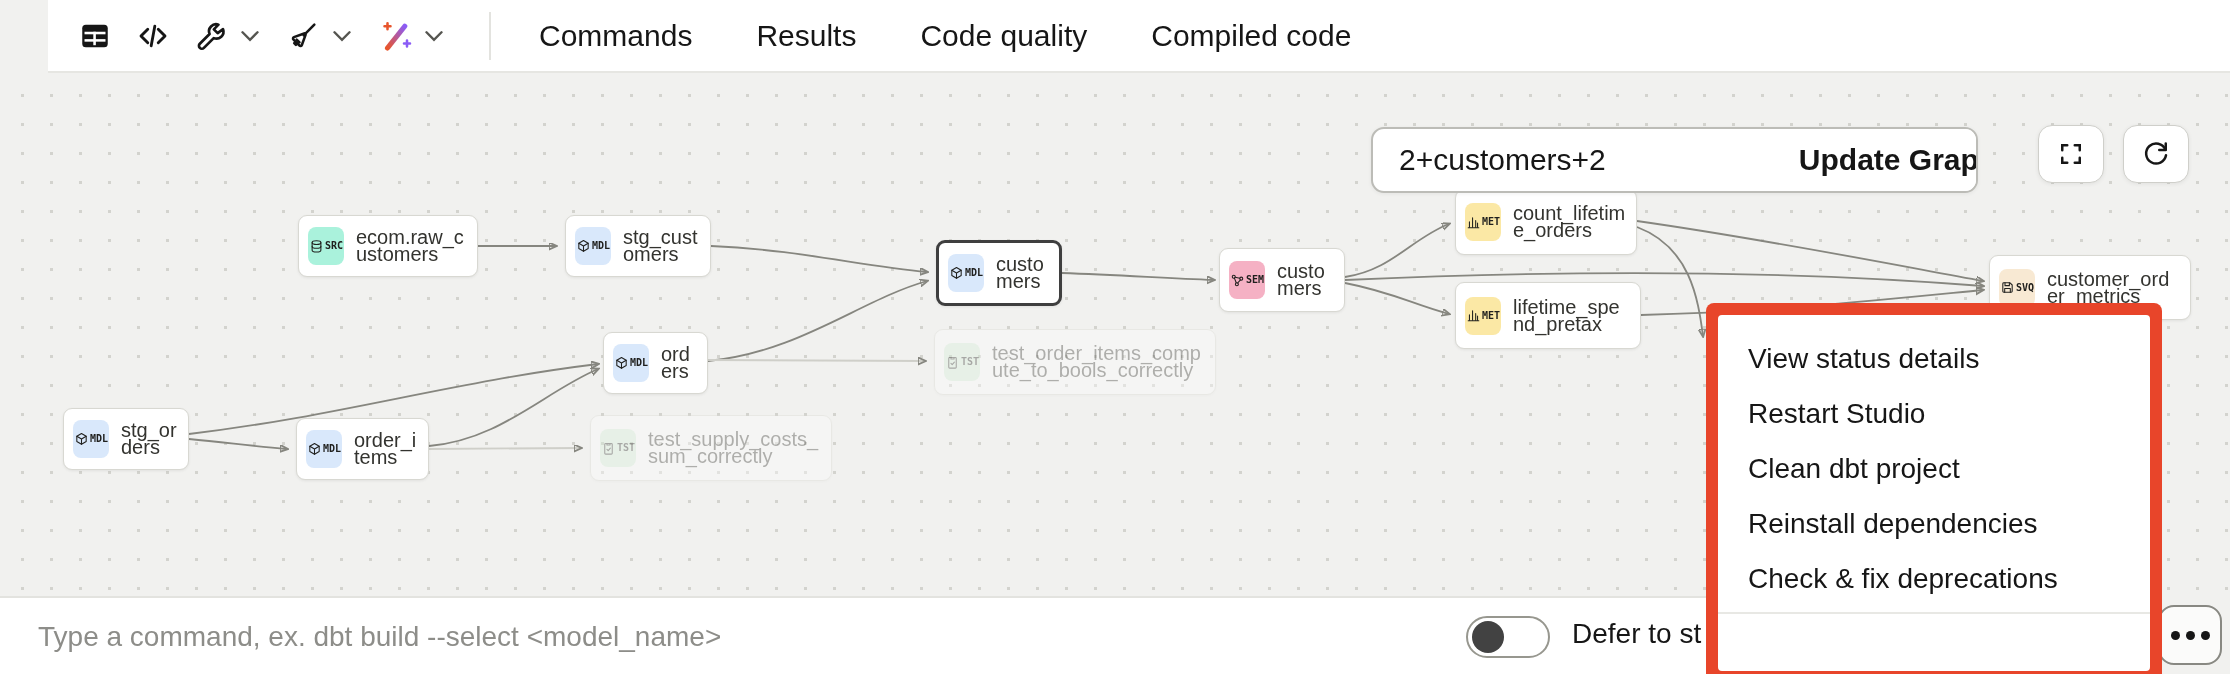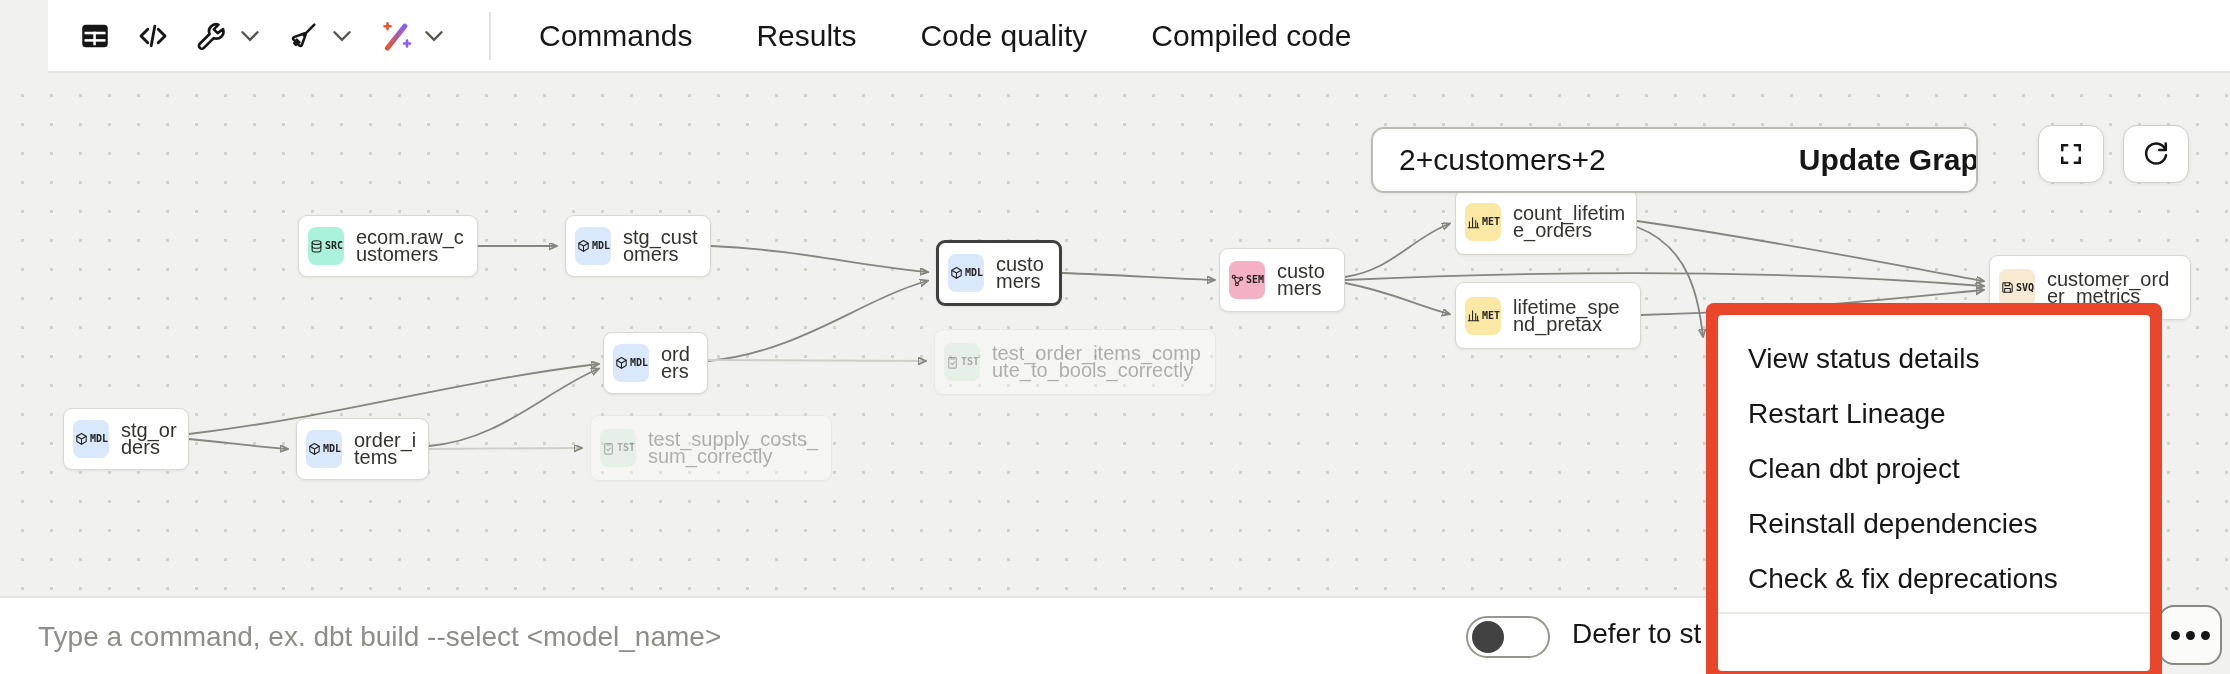--- a/index.html
+++ b/index.html
@@ -367,21 +367,21 @@
   <div class="icon-btn refresh">
     <svg width="30" height="30" viewBox="0 0 24 24" fill="none" stroke="#161616" stroke-width="2" stroke-linecap="round" stroke-linejoin="round">
         <path d="M19.5 8.5A8 8 0 1 0 20 13"></path>
         <path d="M19.8 3.5v5.2h-5.2"></path>
       </svg>
   </div>
 
   <div class="status-menu">
     <div class="status-menu-card">
       <div class="menu-item">View status details</div>
-      <div class="menu-item">Restart Lineage</div>
+      <div class="menu-item">Restart Studio</div>
       <div class="menu-item">Clean dbt project</div>
       <div class="menu-item">Reinstall dependencies</div>
       <div class="menu-item">Check &amp; fix deprecations</div>
       <div class="menu-sep"></div>
     </div>
   </div>
 
   <div class="bottombar">
     <input class="cmd-input" type="text" placeholder="Type a command, ex. dbt build --select &lt;model_name&gt;" style="">
     <div class="toggle">

